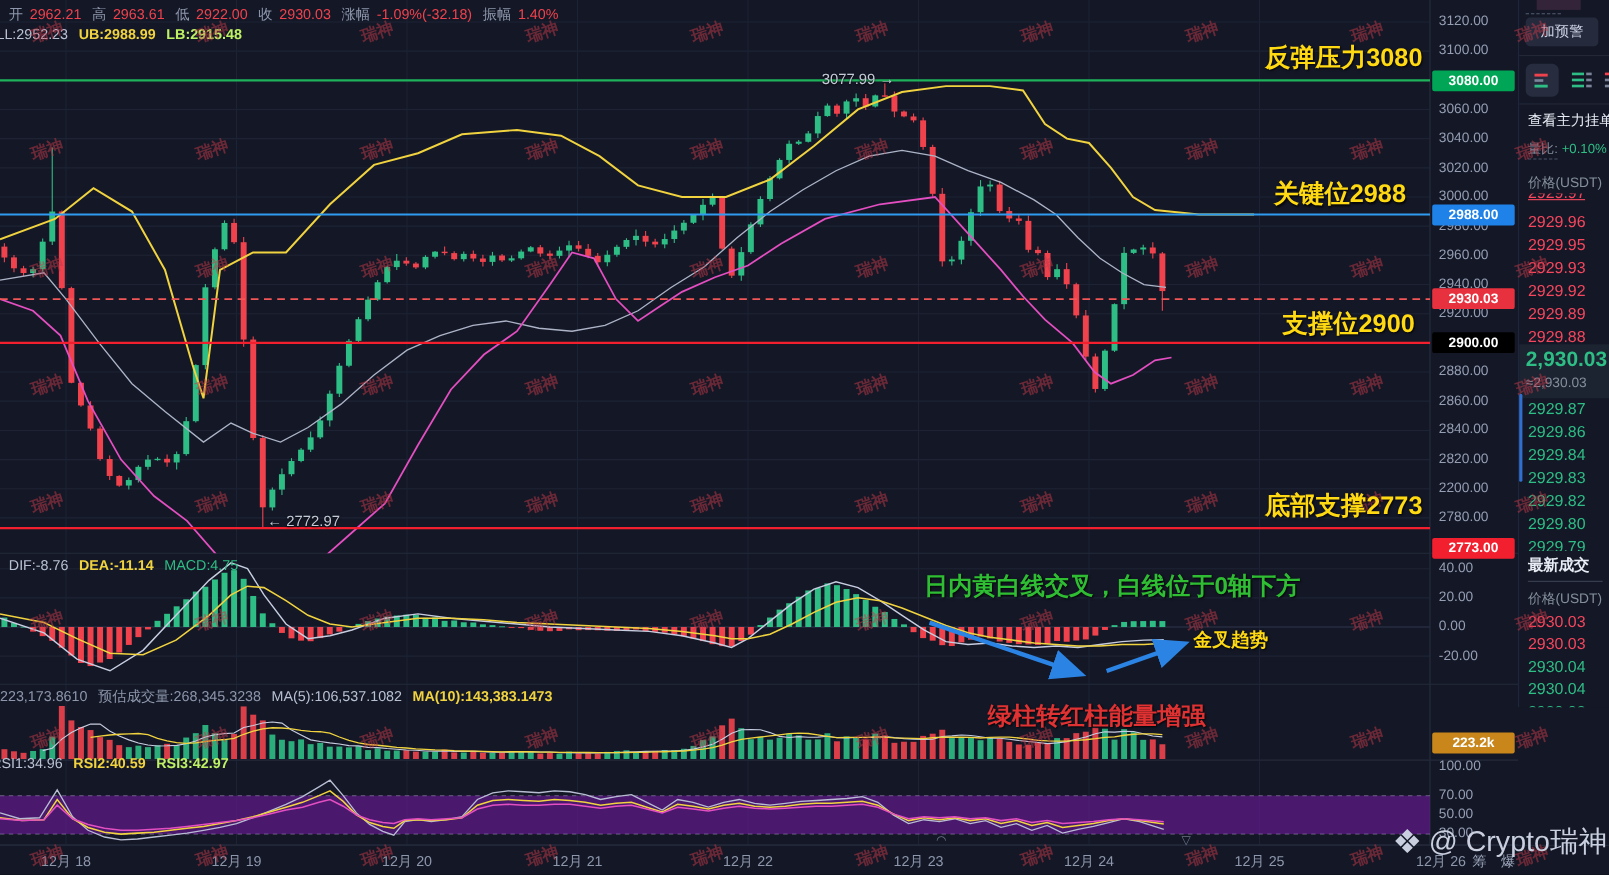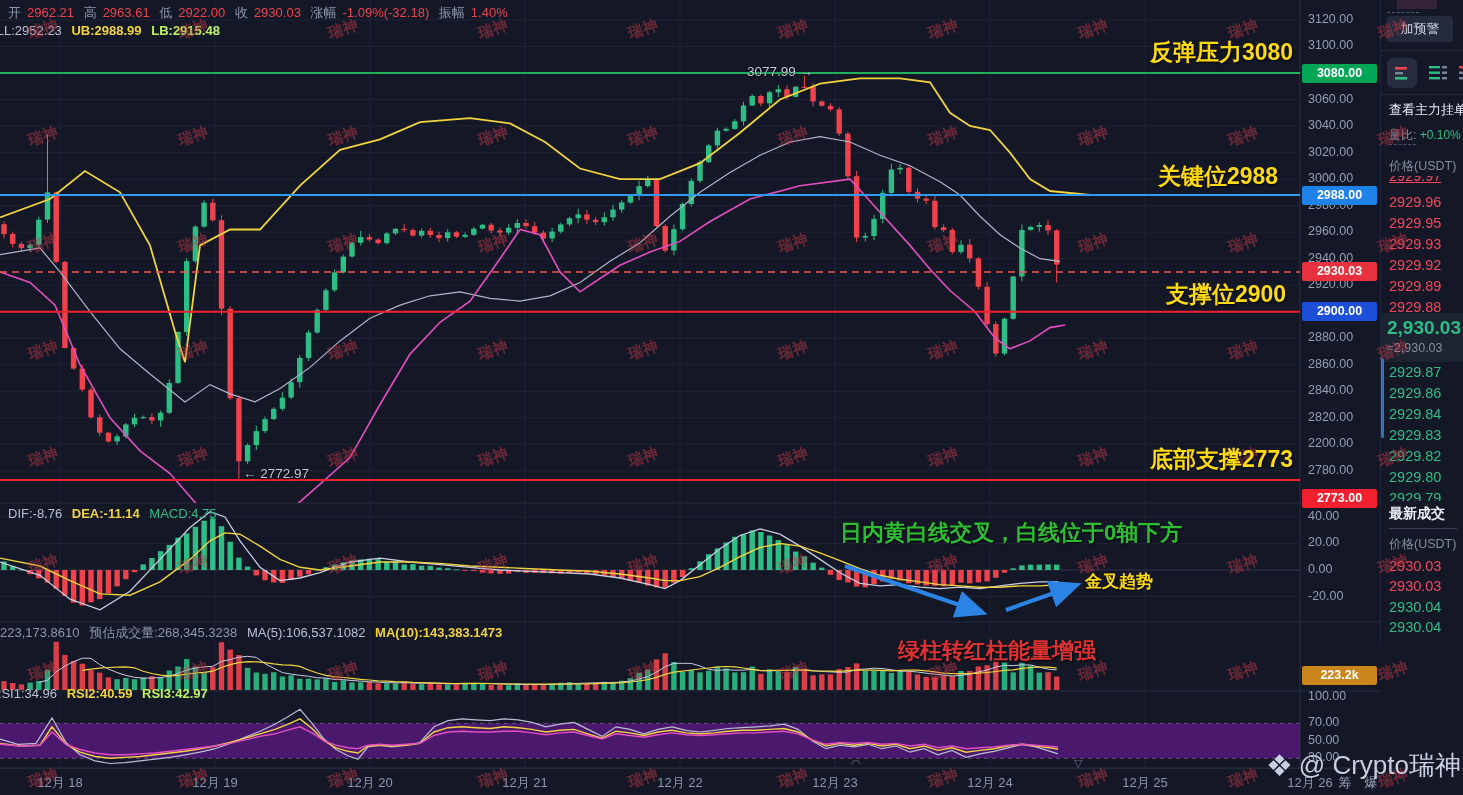--- a/index.html
+++ b/index.html
@@ -677,21 +677,21 @@
       <div class="tick" style="top:535px;">20.00</div>
       <div class="tick" style="top:562px;">0.00</div>
       <div class="tick" style="top:589px;">-20.00</div>
       <div class="tick" style="top:689px;">100.00</div>
       <div class="tick" style="top:715px;">70.00</div>
       <div class="tick" style="top:733px;">50.00</div>
       <div class="tick" style="top:750px;">30.00</div>
       <div class="pill" style="top:64px;background:#00a656;">3080.00</div>
       <div class="pill" style="top:186px;background:#1f82e8;">2988.00</div>
       <div class="pill" style="top:262px;background:#e8313e;">2930.03</div>
-      <div class="pill" style="top:302px;background:#1d4ed8;">2900.00</div>
+      <div class="pill" style="top:302px;background:#000000;">2900.00</div>
       <div class="pill" style="top:489px;background:#f2202f;">2773.00</div>
       <div class="pill" style="top:666px;background:#c8861b;">223.2k</div>
     </div>
   <div id="wm-layer">
       <div class="wm" style="left:28px;top:20px;">瑞神</div>
       <div class="wm" style="left:178px;top:20px;">瑞神</div>
       <div class="wm" style="left:328px;top:20px;">瑞神</div>
       <div class="wm" style="left:478px;top:20px;">瑞神</div>
       <div class="wm" style="left:628px;top:20px;">瑞神</div>
       <div class="wm" style="left:778px;top:20px;">瑞神</div>

